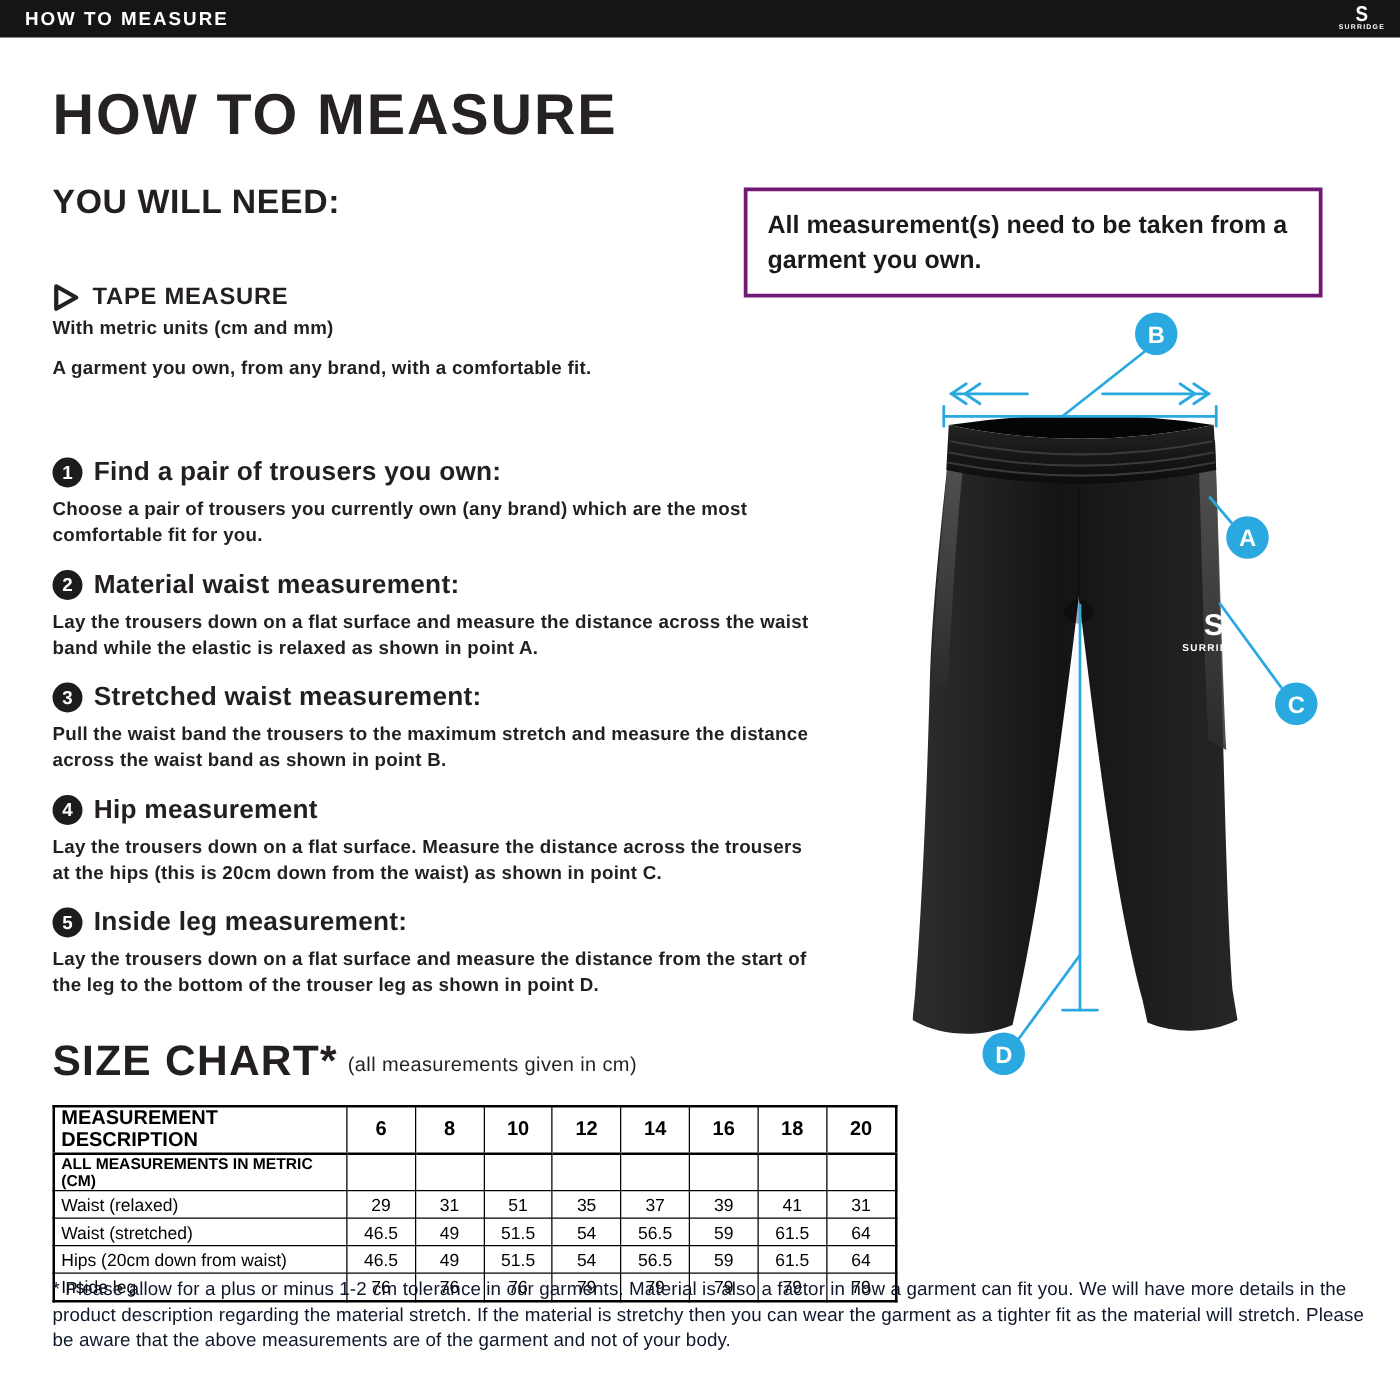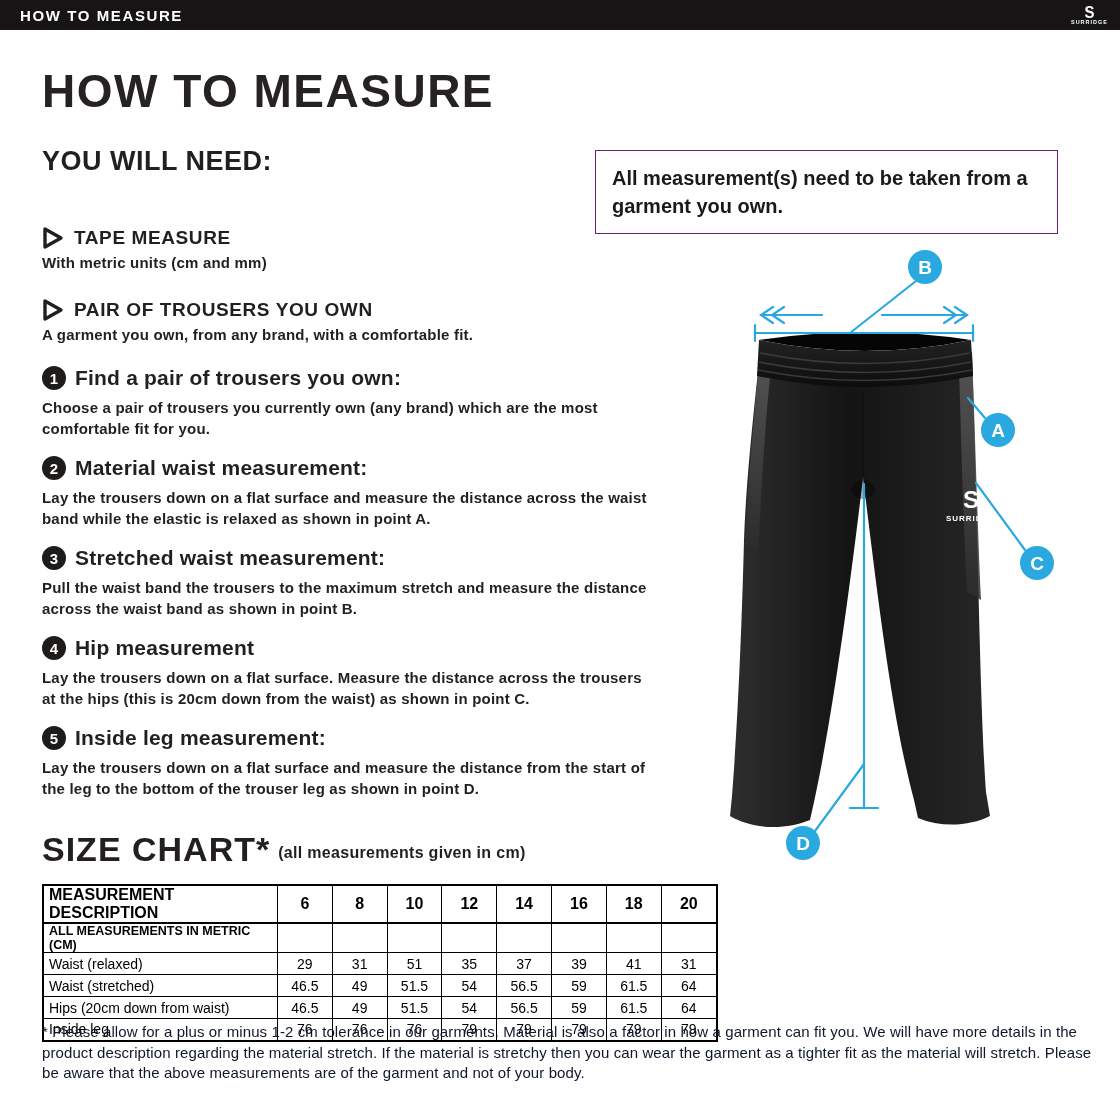--- a/index.html
+++ b/index.html
@@ -17,34 +17,34 @@
   .page-title { position:absolute; left:42px; top:64px; font-size:46px; font-weight:900; letter-spacing:1.5px; color:#262224; }
 
   .ywn-heading { position:absolute; left:42px; top:146px; font-size:27px; font-weight:900; letter-spacing:0.5px; }
 
   .need-item { position:absolute; left:42px; width:560px; }
   .need-item .row { display:flex; align-items:center; gap:10px;margin-top:16px; }
   .need-item .tri { width:22px; height:24px; flex:0 0 auto; }
   .need-item .t { font-size:19px; font-weight:900; letter-spacing:0.6px; }
   .need-item .d { font-size:15px; font-weight:700; margin-top:4px; letter-spacing:0.2px; }
 
-  .note-box { position:absolute; left:595px; top:150px; width:463px; border:1px solid #701a75;
+  .note-box { position:absolute; left:595px; top:150px; width:463px; border:3px solid #701a75;
               padding:13px 16px; font-size:20px; font-weight:700; line-height:1.4; color:#1a1a1a; }
 
   .step { position:absolute; left:42px; width:620px; }
   .step .row { display:flex; align-items:center; gap:9px; }
   .step .num { width:24px; height:24px; border-radius:50%; background:#1d1c1b; color:#fff;
                font-size:15px; font-weight:800; display:flex; align-items:center; justify-content:center; flex:0 0 auto; }
   .step .t { font-size:21px; font-weight:900; letter-spacing:0.2px; }
   .step .d { font-size:15px; font-weight:700; line-height:1.42; margin-top:7px; width:605px; letter-spacing:0.2px; }
 
   .diagram { position:absolute; left:730px; top:240px; width:390px; height:660px; }
 
   .sc-heading { position:absolute; left:42px; top:830px; font-size:34px; font-weight:900; letter-spacing:1px; }
-  .sc-sub { font-size:16px; font-weight:700; letter-spacing:0.3px; margin-left:8px; position:relative; top:-3px; }
+  .sc-sub { font-size:16px; font-weight:400; letter-spacing:0.3px; margin-left:8px; position:relative; top:-3px; }
 
   table.size-chart { position:absolute; left:42px; top:884px; width:676px; border-collapse:collapse;
                      border:2px solid #000; color:#000;padding-left:36px; }
   table.size-chart td { border:1px solid #000; height:22px; font-size:14px; text-align:center; }
   table.size-chart td.lbl { text-align:left; padding-left:5px; }
   table.size-chart tr.head td { font-size:16px; font-weight:800; height:27px; border-bottom:2px solid #000; }
   table.size-chart tr.sub td { height:16px; }
   table.size-chart tr.sub td.lbl { font-size:12.5px; font-weight:800; }
 
   .footnote { position:absolute; left:42px; top:1022px; width:1050px; font-size:15px; font-weight:400;
@@ -69,26 +69,20 @@
   <div class="row">
     <svg class="tri" viewBox="0 0 22 24">
       <polygon points="3,3 19,12 3,21" fill="none" stroke="#231f20" stroke-width="3.4" stroke-linejoin="round"></polygon>
     </svg>
     <span class="t">TAPE MEASURE</span>
   </div>
   <div class="d">With metric units (cm and mm)</div>
 </div>
 
 <div class="need-item" style="top:282px">
-  <div class="row">
-    <svg class="tri" viewBox="0 0 22 24">
-      <polygon points="3,3 19,12 3,21" fill="none" stroke="#231f20" stroke-width="3.4" stroke-linejoin="round"></polygon>
-    </svg>
-    <span class="t">PAIR OF TROUSERS YOU OWN</span>
-  </div>
   <div class="d">A garment you own, from any brand, with a comfortable fit.</div>
 </div>
 
 <div class="note-box">All measurement(s) need to be taken from a garment you own.</div>
 
 <div class="step" style="top:366px">
   <div class="row">
     <span class="num">1</span>
     <span class="t">Find a pair of trousers you own:</span>
   </div>

